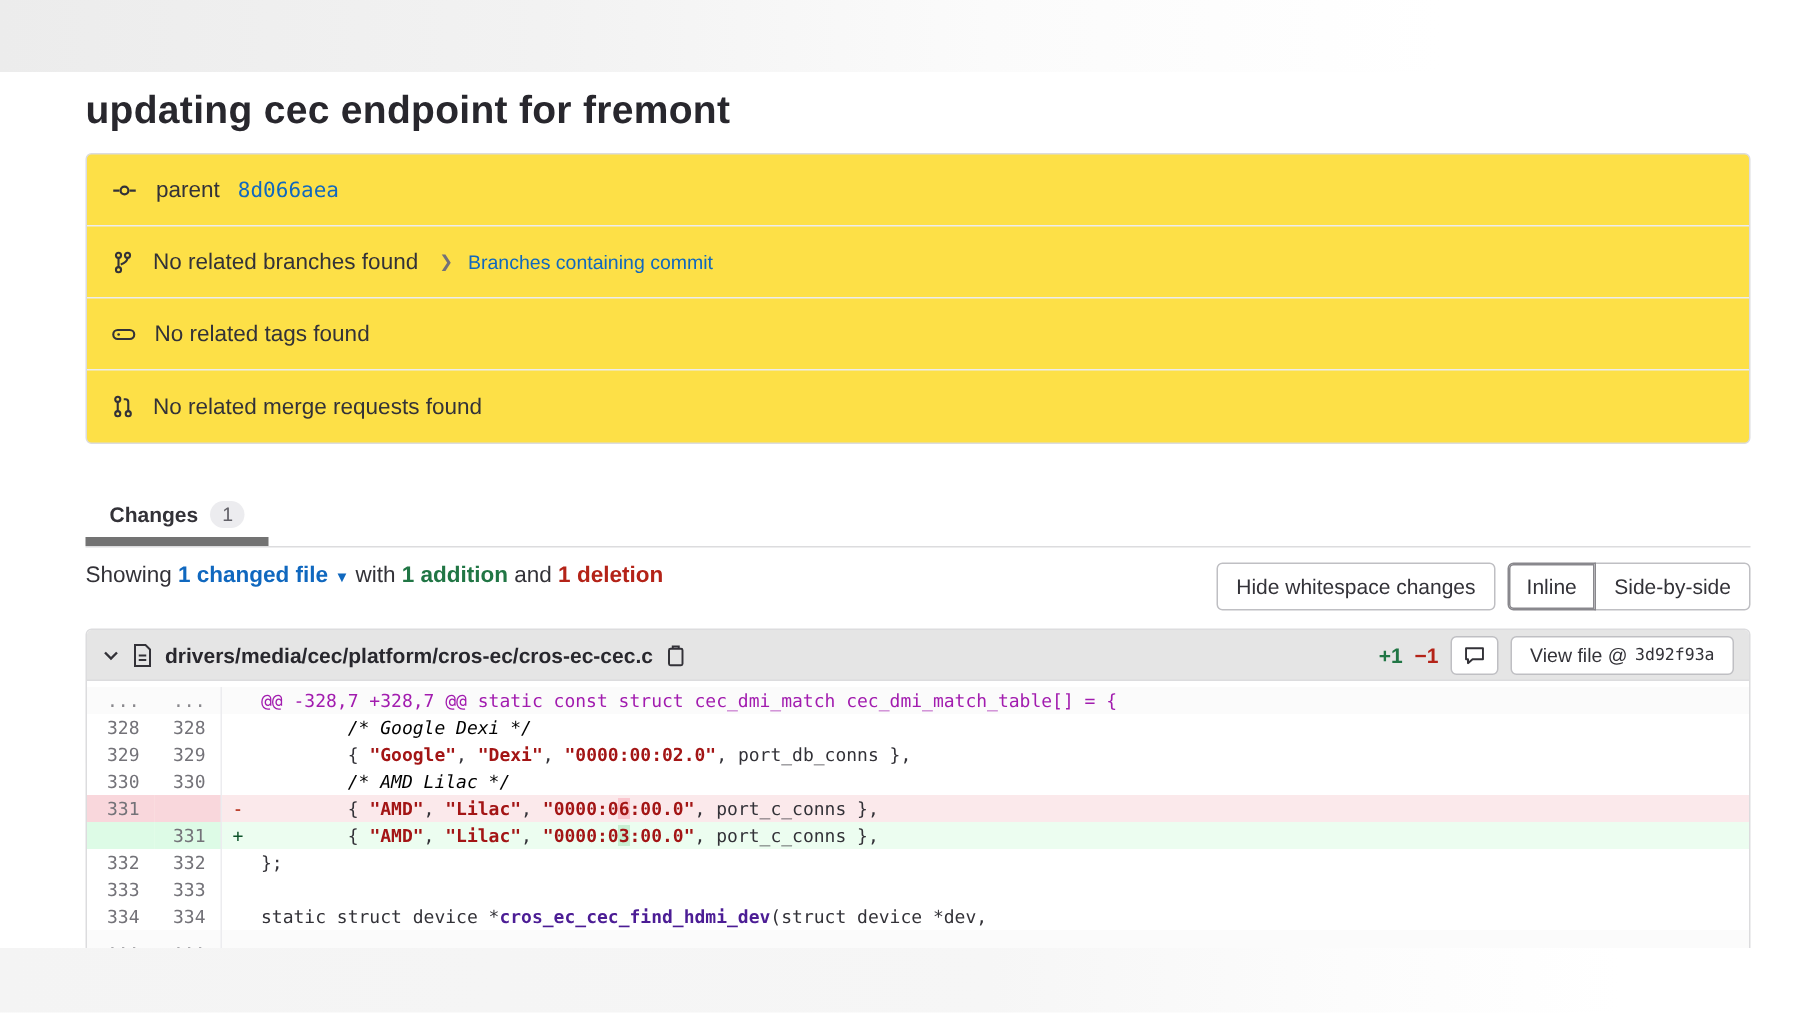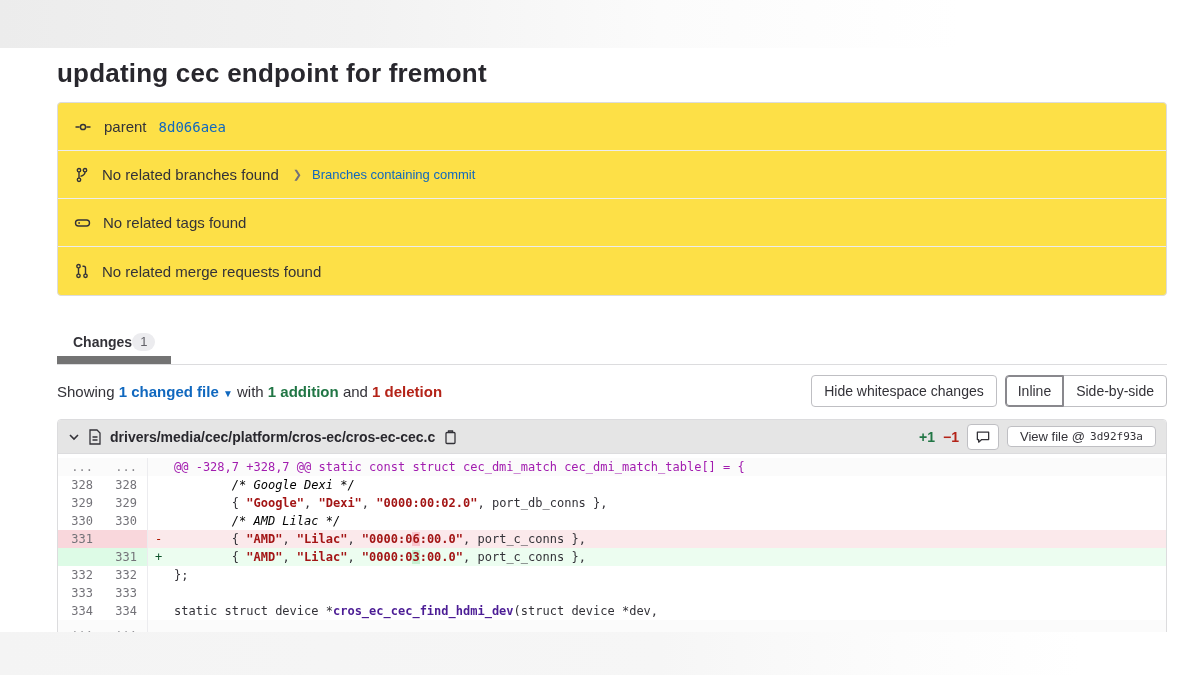--- a/index.html
+++ b/index.html
@@ -18,26 +18,26 @@
     border-bottom:1px solid #ececef; font-size:15px; color:#333238; }
   .meta-row:last-child { border-bottom:none; }
   .meta-row svg { flex:0 0 auto; }
   .mono { font-family:"DejaVu Sans Mono","Liberation Mono",monospace; }
   a.link { color:#1068bf; text-decoration:none; cursor:pointer; }
   .sha-link { color:#1068bf; font-size:14px; }
   .branches-link { font-size:13px; color:#1068bf; }
   .chev-right { color:#737278; font-size:11px; margin:0 -2px 0 2px; }
 
   .tabs { margin-top:32px; border-bottom:1px solid #dcdcde; height:37px; display:flex; }
-  .tab { display:flex; align-items:center; padding:0 16px; font-size:14px;
-    font-weight:bold; color:#333238; border-bottom:8px solid #737373; cursor:pointer; }
+  .tab { display:flex; align-items:center; gap:8px; padding:0 16px; font-size:14px;
+    font-weight:bold; color:#333238; border-bottom:6px solid #737373; cursor:pointer; }
   .badge { background:#ececef; color:#626168; font-weight:normal; font-size:13px;
     border-radius:10px; padding:1px 8px; line-height:16px; }
 
-  .summary-bar { margin-top:10px; display:flex; align-items:center; justify-content:space-between; }
+  .summary-bar { margin-top:10px; display:flex; justify-content:space-between; }
   .summary-text { font-size:15px; color:#333238; }
   .summary-text .b { font-weight:bold; }
   .green { color:#217645; }
   .red { color:#b42318; }
   .caret { font-size:10px; color:#1068bf; }
 
   .btn { display:inline-flex; align-items:center; justify-content:center; height:32px;
     padding:0 12px; background:#fff; border:1px solid #bfbfc3; border-radius:4px;
     font-size:14px; color:#333238; cursor:pointer; font-family:inherit; }
   .btn-group { display:inline-flex; }
@@ -48,21 +48,21 @@
   .toolbar { display:flex; gap:8px; align-items:center; }
 
   .diff-box { margin-top:12px; border:1px solid #dcdcde; border-radius:4px 4px 4px 4px; overflow:hidden; }
   .diff-header { height:34px; background:#e5e5e5; border-bottom:1px solid #dcdcde;
     display:flex; align-items:center; padding:0 10px; gap:8px; }
   .file-path { font-size:14px; font-weight:bold; color:#28272d; }
   .diff-header .spacer { flex:1; }
   .stat { font-size:14px; font-weight:bold; }
   .icon-btn { width:32px; height:26px; background:#fff; border:1px solid #bfbfc3;
     border-radius:4px; display:inline-flex; align-items:center; justify-content:center; cursor:pointer; }
-  .view-file-btn { height:21px; font-size:13px; gap:5px; display:inline-flex; }
+  .view-file-btn { height:26px; font-size:13px; gap:5px; display:inline-flex; }
   .view-file-btn .mono { font-size:11px; }
 
   .diff-body { padding:4px 0; font-family:"DejaVu Sans Mono","Liberation Mono",monospace;
     font-size:12px; line-height:18px; }
   .drow { display:flex; height:18px; white-space:pre; tab-size:8; }
   .ln { width:45px; text-align:right; padding-right:10px; color:#737278; flex:0 0 auto; cursor:pointer; }
   .ln.new-col { border-right:1px solid #ececef; }
   .content { flex:1; position:relative; padding-left:26px; color:#333238; }
   .sign { position:absolute; left:7px; width:12px; }
   .drow.match { background:#fbfbfb; }

